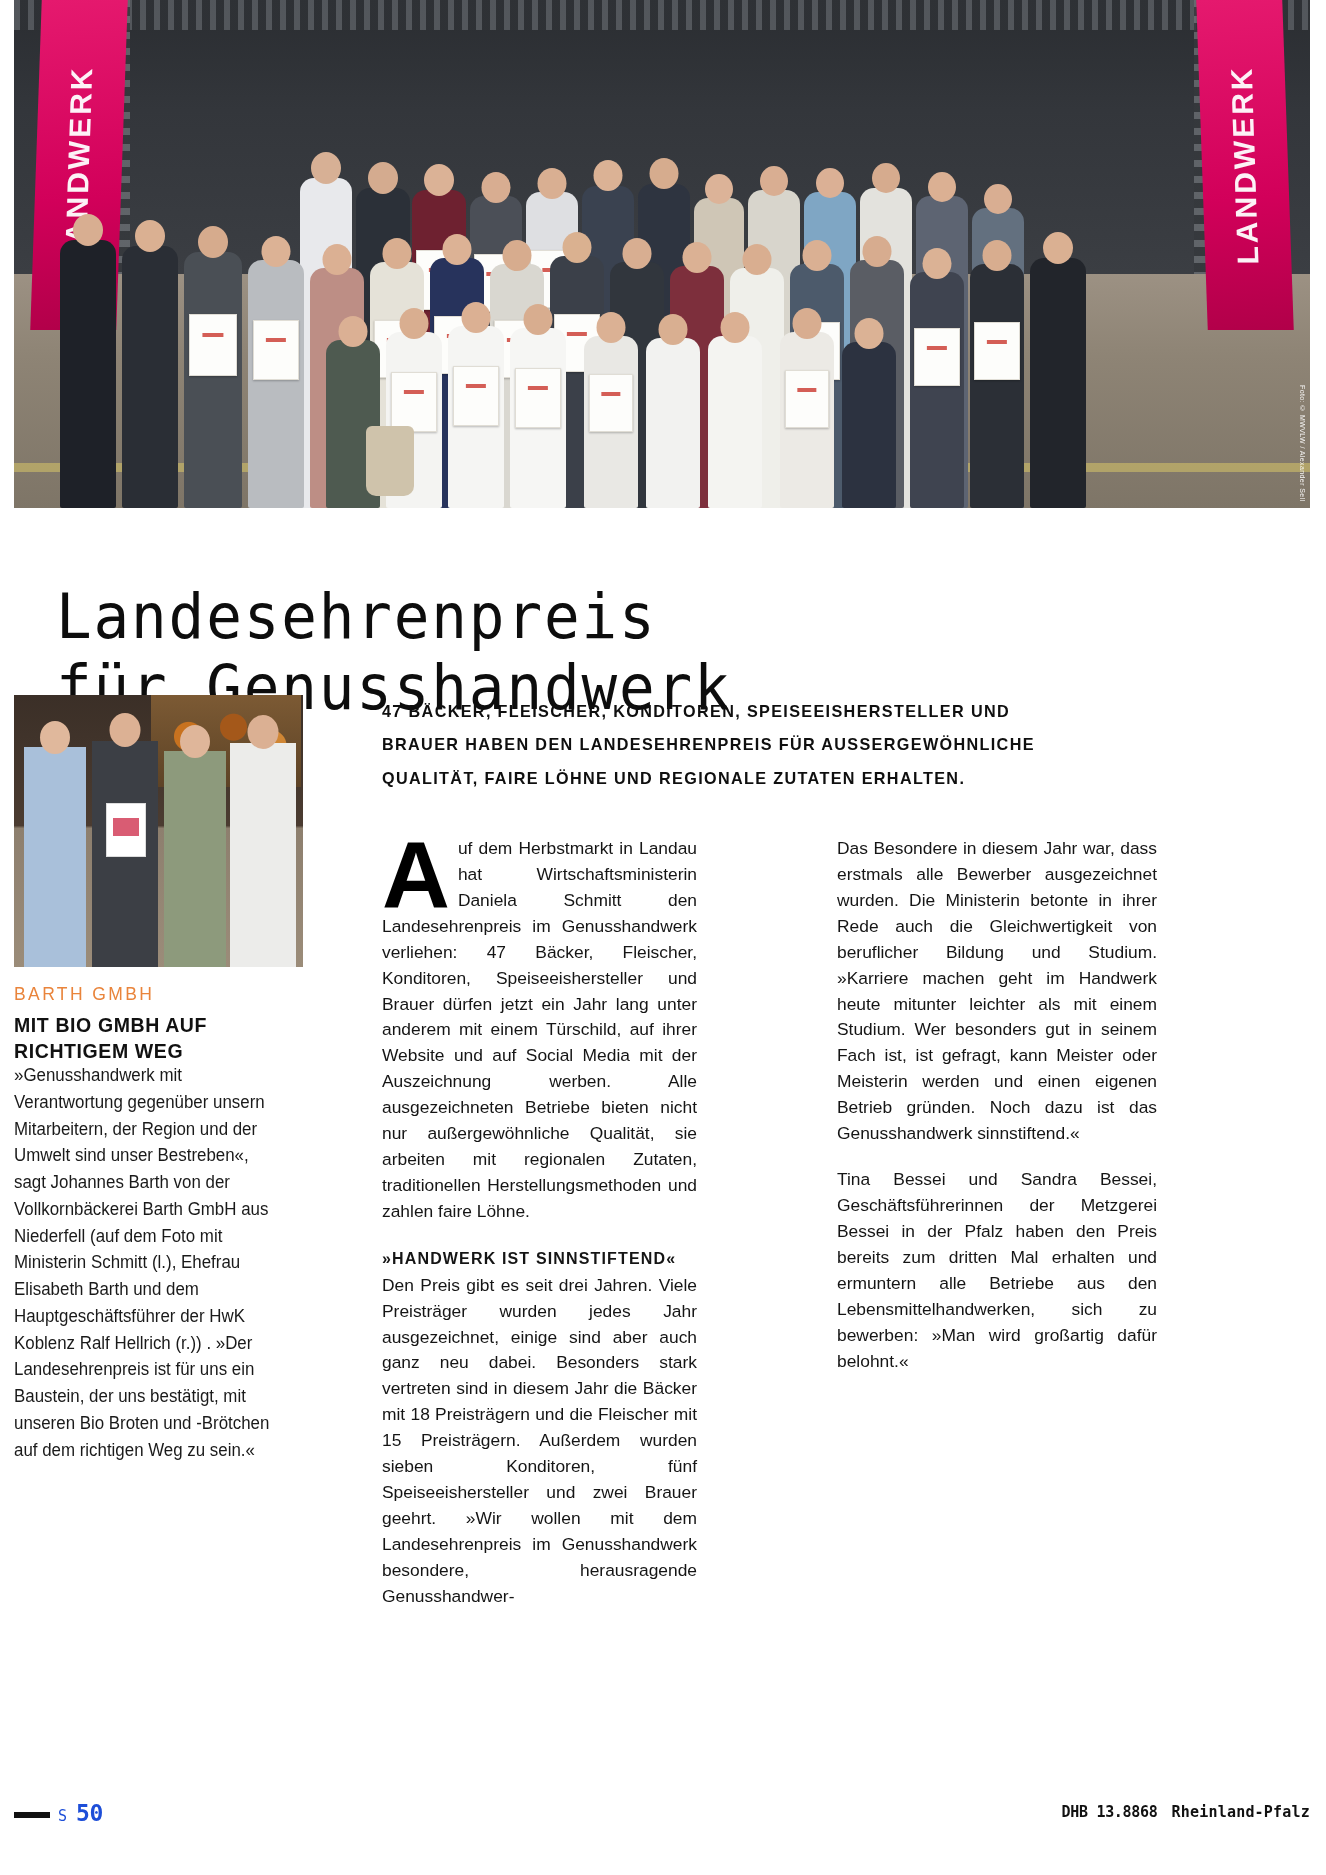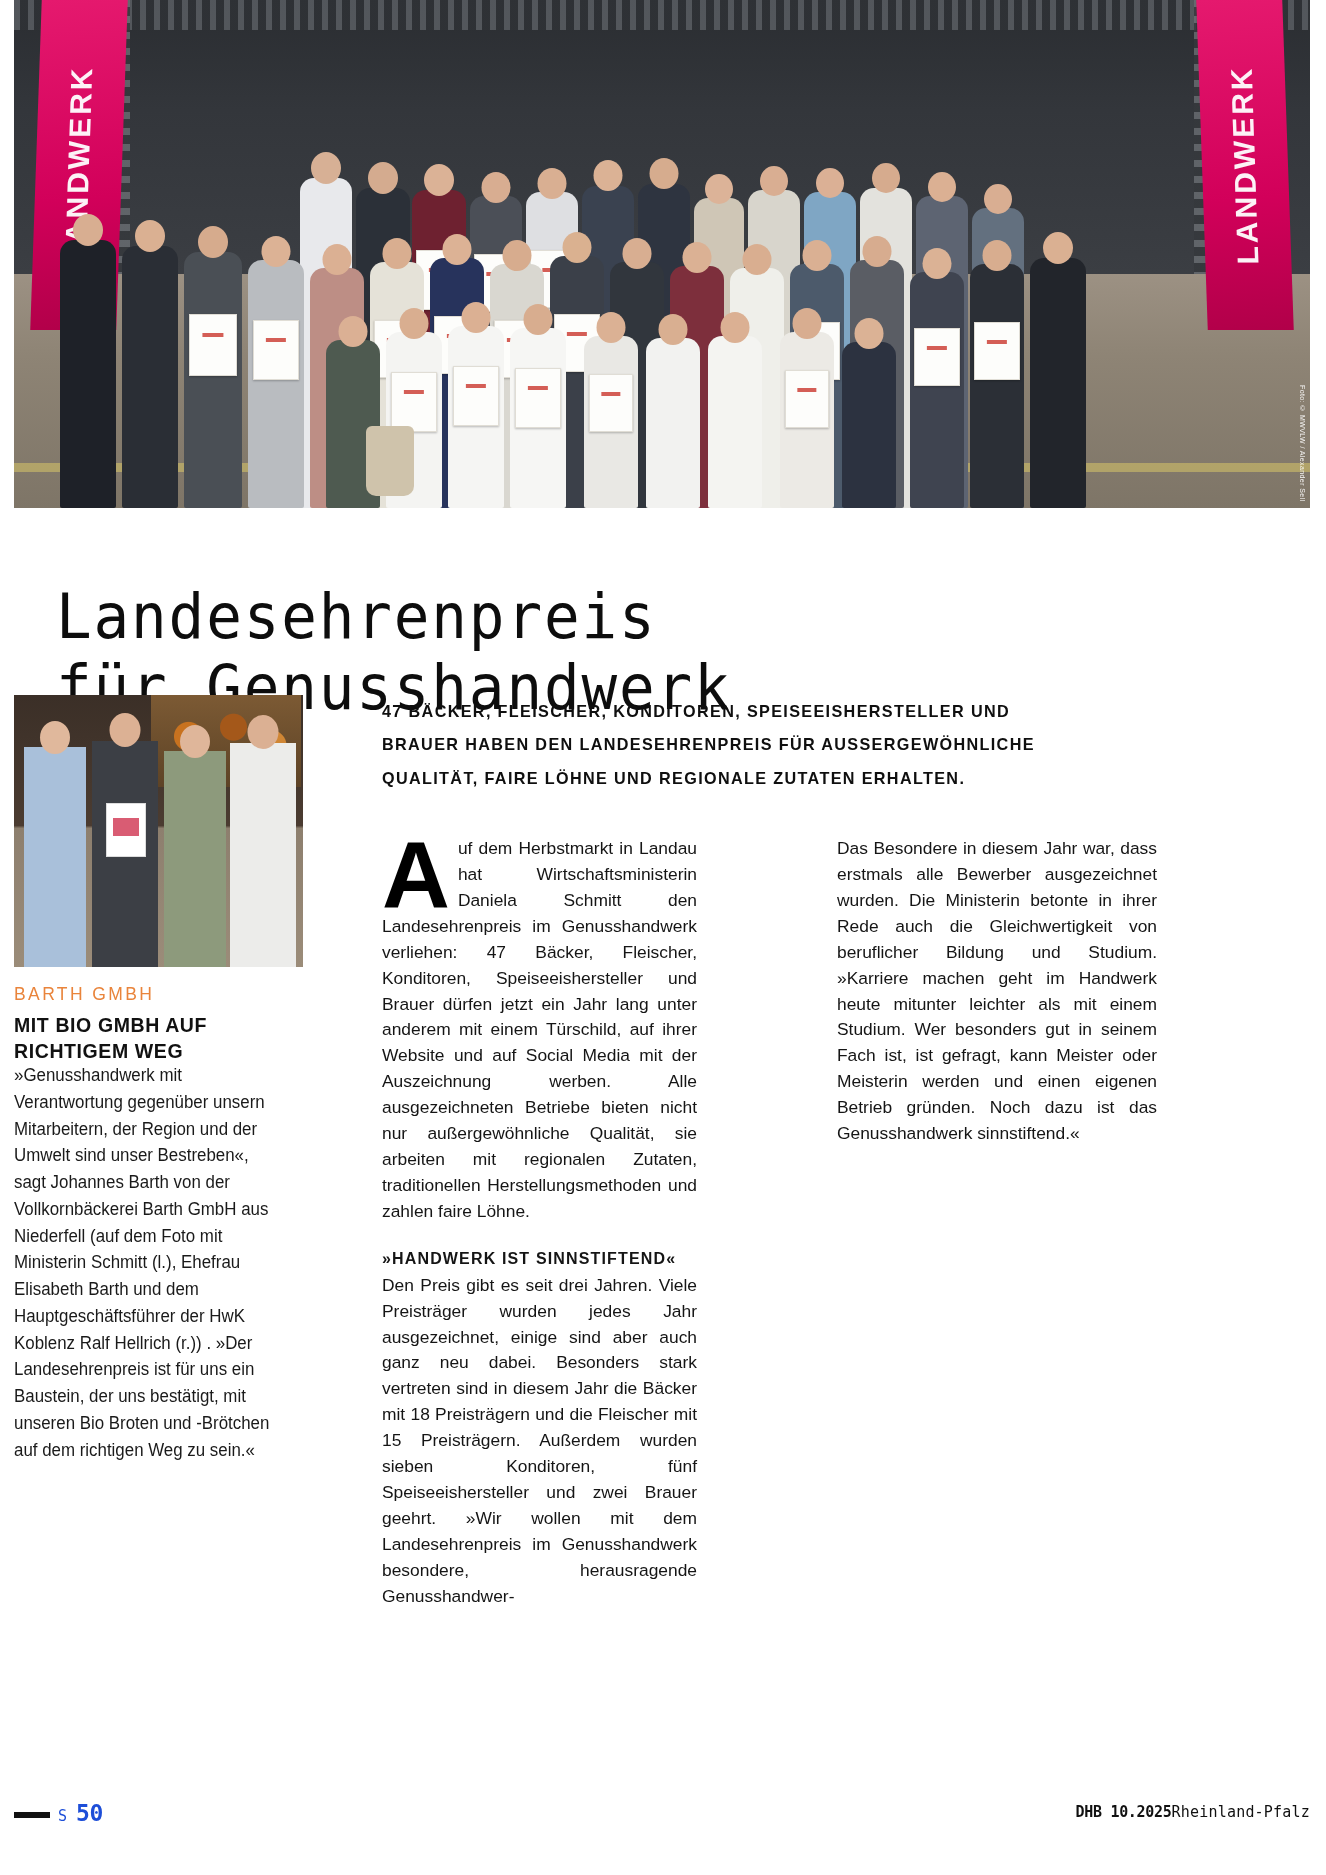--- a/index.html
+++ b/index.html
@@ -197,21 +197,21 @@
     font-family:"DejaVu Sans Mono", monospace;
     font-size:15px; color:#1d4ed8;
   }
   .foot-left .pg { font-size:23px; font-weight:700; letter-spacing:-.5px; }
   .foot-right {
     position:absolute; right:16px; top:1803px;
     font-family:"DejaVu Sans Mono", monospace;
     font-size:15px; color:#111; white-space:nowrap;
   }
   .foot-right .issue { font-weight:700; letter-spacing:-.3px; }
-  .foot-right .region { font-weight:400; letter-spacing:.2px; }
+  .foot-right .region { font-weight:700; letter-spacing:.2px; margin-left:14px; }
 </style>
 </head>
 <body>
 
 <div class="page">
 
   <div class="hero">
     <div class="hero-sky"></div>
     <div class="hero-stage-truss"></div>
     <div class="hero-truss-v" style="left:96px;"></div>
@@ -403,24 +403,25 @@
   <div class="col c1">
     <p>
       <span class="dropcap">A</span><span>uf dem Herbstmarkt in Landau hat Wirtschaftsministerin Daniela Schmitt den Landesehrenpreis im Genusshandwerk verliehen: 47 Bäcker, Fleischer, Konditoren, Speiseeishersteller und Brauer dürfen jetzt ein Jahr lang unter anderem mit einem Türschild, auf ihrer Website und auf Social Media mit der Auszeichnung werben. Alle ausgezeichneten Betriebe bieten nicht nur außergewöhnliche Qualität, sie arbeiten mit regionalen Zutaten, traditionellen Herstellungsmethoden und zahlen faire Löhne.</span>
     </p>
     <span class="subhead">»Handwerk ist sinnstiftend«</span>
     <p>Den Preis gibt es seit drei Jahren. Viele Preisträger wurden jedes Jahr ausgezeichnet, einige sind aber auch ganz neu dabei. Besonders stark vertreten sind in diesem Jahr die Bäcker mit 18 Preisträgern und die Fleischer mit 15 Preisträgern. Außerdem wurden sieben Konditoren, fünf Speiseeishersteller und zwei Brauer geehrt. »Wir wollen mit dem Landesehrenpreis im Genusshandwerk besondere, herausragende Genusshandwer-</p>
   </div>
 
   <div class="col c2">
     <p>Das Besondere in diesem Jahr war, dass erstmals alle Bewerber ausgezeichnet wurden. Die Ministerin betonte in ihrer Rede auch die Gleichwertigkeit von beruflicher Bildung und Studium. »Karriere machen geht im Handwerk heute mitunter leichter als mit einem Studium. Wer besonders gut in seinem Fach ist, ist gefragt, kann Meister oder Meisterin werden und einen eigenen Betrieb gründen. Noch dazu ist das Genusshandwerk sinnstiftend.«</p>
+    <p>Tina Bessei und Sandra Bessei, Geschäftsführerinnen der Metzgerei Bessei in der Pfalz haben den Preis bereits zum dritten Mal erhalten und ermuntern alle Betriebe aus den Lebensmittelhandwerken, sich zu bewerben: »Man wird großartig dafür belohnt.«</p>
   </div>
 
   <div class="foot-rule"></div>
   <div class="foot-left">
     <span>S</span>
     <span class="pg">50</span>
   </div>
   <div class="foot-right">
-    <span class="issue">DHB 10.2025</span><span class="region">Rheinland-Pfalz</span>
+    <span class="issue">DHB 13.8868</span><span class="region">Rheinland-Pfalz</span>
   </div>
 
 </div>
 
 </body></html>

